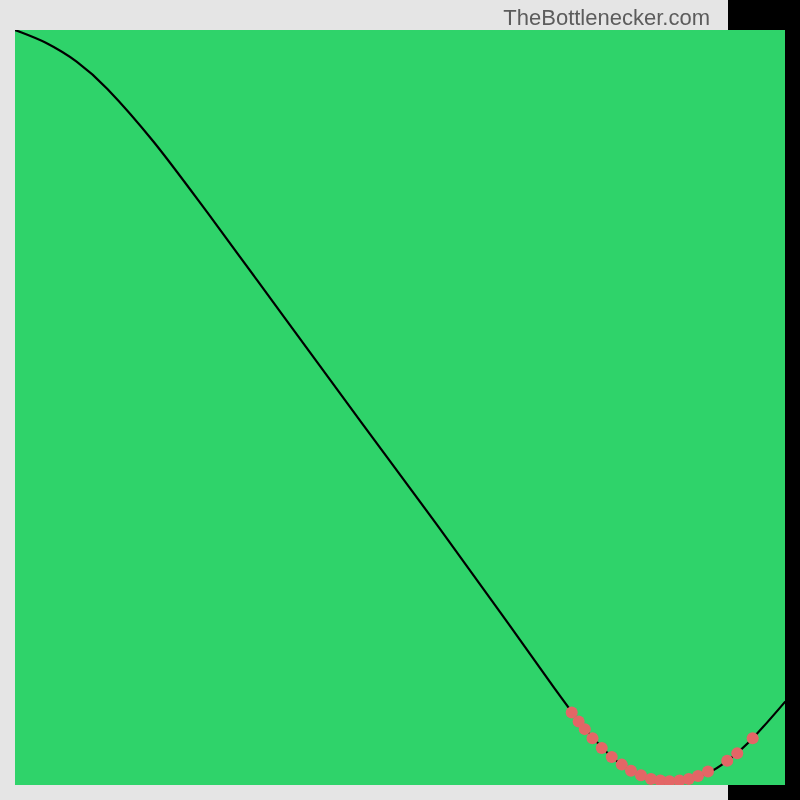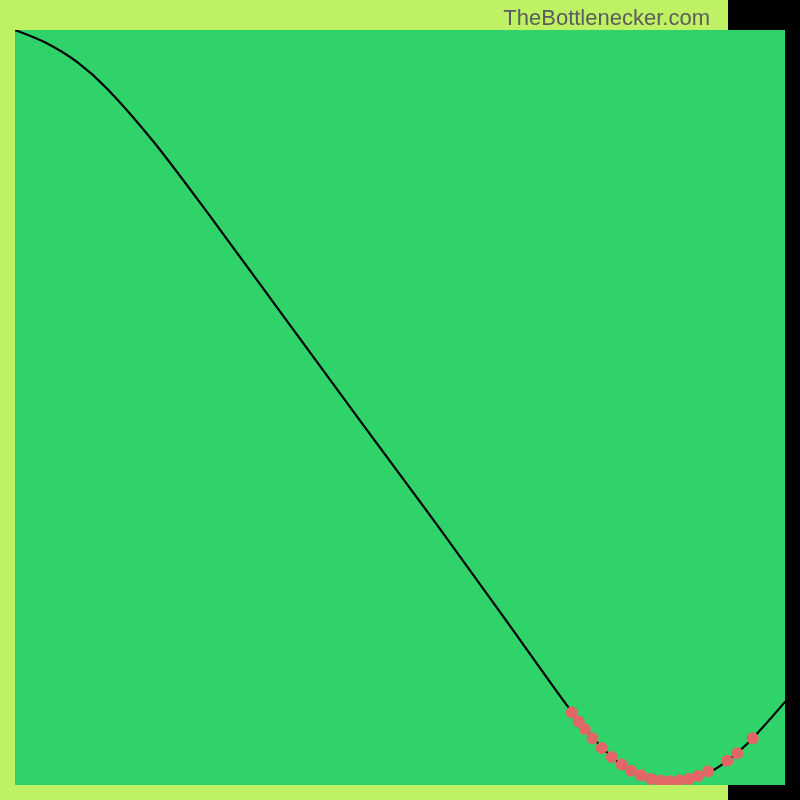--- a/index.html
+++ b/index.html
@@ -7,21 +7,21 @@
     padding: 0;
     width: 800px;
     height: 800px;
     background: #000;
     overflow: hidden;
   }
   .frame {
     position: relative;
     width: 728px;
     height: 800px;
-    background: #bef264;
+    background: #e5e5e5;
   }
   .plot-area {
     position: absolute;
     left: 15px;
     top: 30px;
     width: 770px;
     height: 755px;
   }
   .watermark {
     position: absolute;

